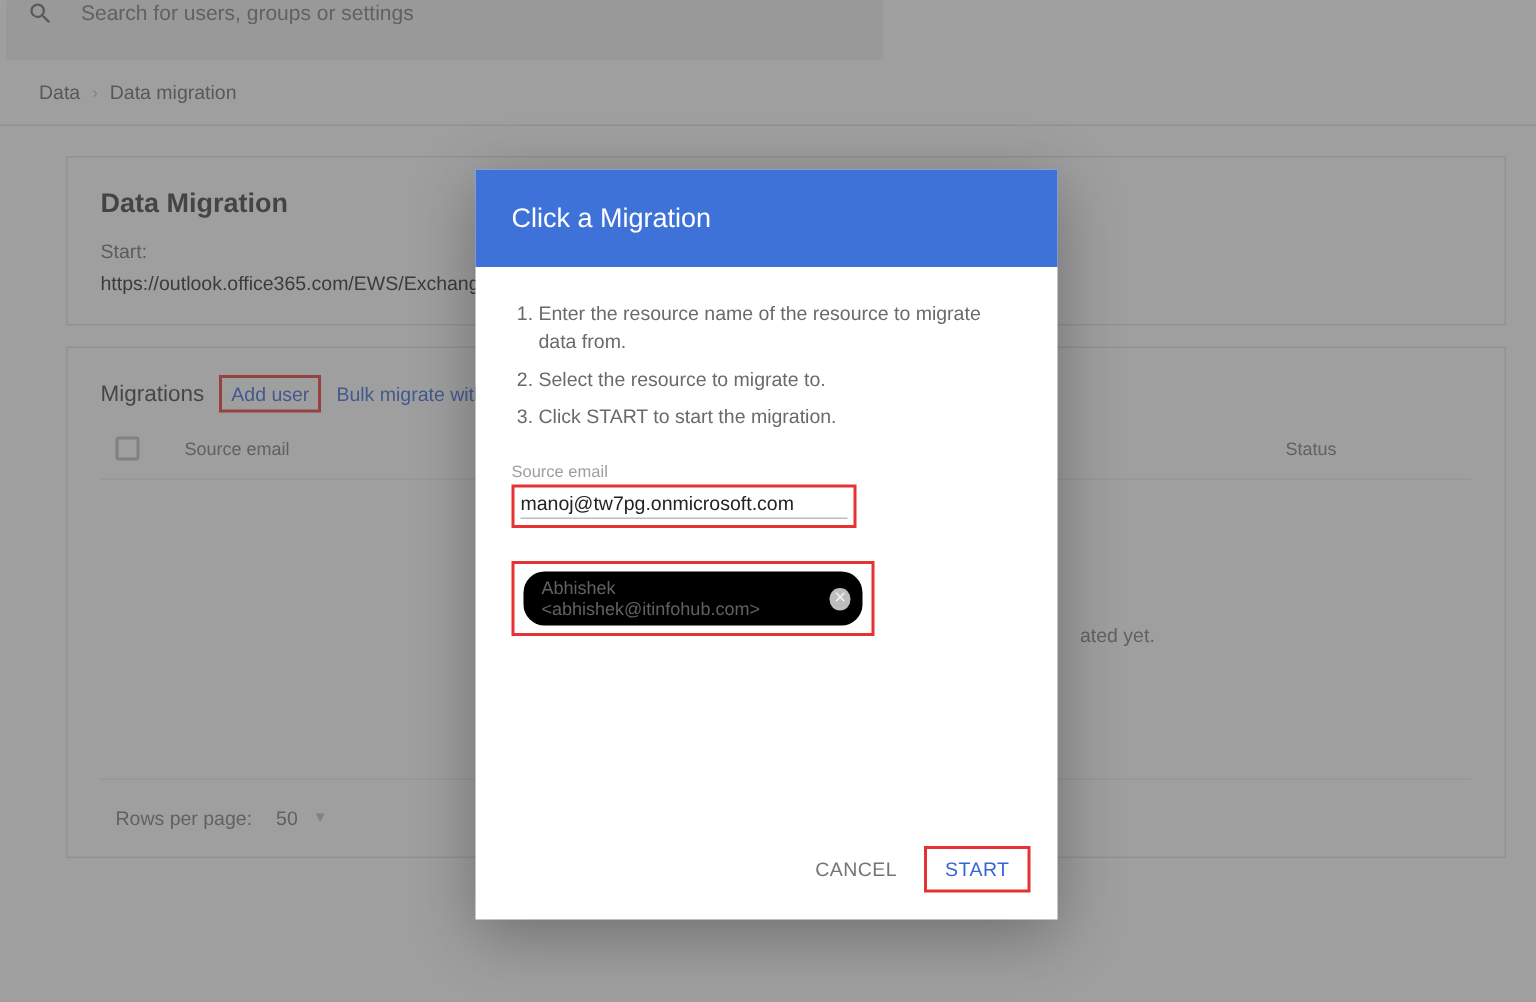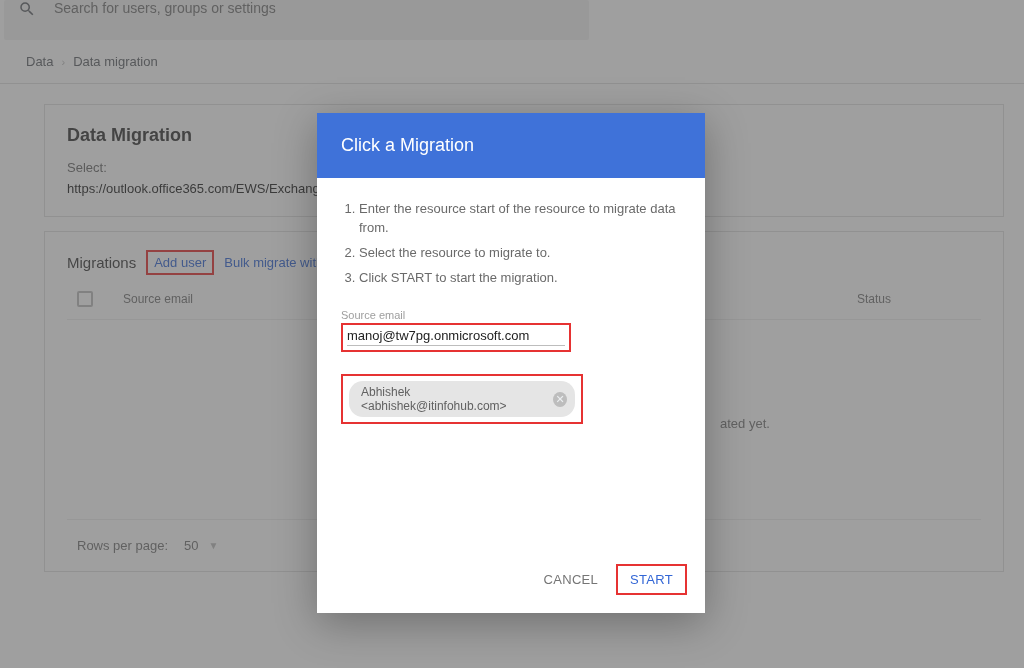--- a/index.html
+++ b/index.html
@@ -36,21 +36,21 @@
   
   .dialog { position: absolute; left: 317px; top: 113px; width: 388px; background: #fff; box-shadow: 0 10px 40px rgba(0,0,0,0.3); }
   .dlg-head { background: #3f72d9; color: #fff; padding: 22px 24px; font-size: 18px; font-weight: 500; }
   .dlg-body { padding: 22px 24px 10px 24px; font-size: 13px; color: #6a6a6a; }
   ol.steps { list-style: decimal; padding-left: 18px; }
   ol.steps li { margin-bottom: 6px; line-height: 1.45; }
   .field-label { font-size: 11px; color: #9e9e9e; margin-top: 22px; margin-bottom: 2px; }
   .field-wrap { border: 2px solid #e63232; padding: 1px 4px 4px 4px; width: 230px; }
   .field-input { border: none; border-bottom: 1px solid #bdbdbd; width: 100%; font-size: 13px; color: #222; padding: 2px 0; outline: none; background: transparent; }
   .chip-wrap { border: 2px solid #e63232; padding: 5px 6px; width: 242px; margin-top: 22px; }
-  .chip { display: inline-flex; align-items: center; background: #e5e5e5; border-radius: 14px; padding: 4px 8px 4px 12px; font-size: 12px; color: #616161; gap: 8px; }
+  .chip { display: inline-flex; align-items: center; background: #000000; border-radius: 14px; padding: 4px 8px 4px 12px; font-size: 12px; color: #616161; gap: 8px; }
   .chip-x { width: 15px; height: 15px; border-radius: 50%; background: #bdbdbd; color: #eceff1; font-size: 11px; display: inline-flex; align-items: center; justify-content: center; line-height: 1; }
   .dlg-foot { display: flex; justify-content: flex-end; align-items: center; gap: 8px; padding: 10px 18px 18px 0; margin-top: 120px; }
   .btn-txt { font-size: 13px; font-weight: 500; letter-spacing: 0.3px; cursor: pointer; padding: 8px 10px; }
   .btn-cancel { color: #757575; }
   .btn-start { color: #3367d6; border: 2px solid #e63232; padding: 6px 12px; }
 </style>
 </head>
 <body>
 
 <div class="page">
@@ -65,21 +65,21 @@
 
   <div class="crumbs">
     <span>Data</span>
     <span class="sep">›</span>
     <span>Data migration</span>
   </div>
 
   <div class="content">
     <div class="card">
       <div class="card-title">Data Migration</div>
-      <div class="src-label">Select:</div>
+      <div class="src-label">Start:</div>
       <div class="src-val">https://outlook.office365.com/EWS/Exchange.asm</div>
     </div>
 
     <div class="card" style="padding:18px 22px 0 22px">
       <div class="mig-header">
         <span class="mig-title">Migrations</span>
         <span class="link-btn redbox">Add user</span>
         <span class="link-btn">Bulk migrate with C</span>
       </div>
       <div class="tbl-head">
@@ -98,21 +98,21 @@
     </div>
   </div>
 </div>
 
 <div class="scrim"></div>
 
 <div class="dialog">
   <div class="dlg-head">Click a Migration</div>
   <div class="dlg-body">
     <ol class="steps">
-      <li>Enter the resource start of the resource to migrate data from.</li>
+      <li>Enter the resource name of the resource to migrate data from.</li>
       <li>Select the resource to migrate to.</li>
       <li>Click START to start the migration.</li>
     </ol>
 
     <div class="field-label">Source email</div>
     <div class="field-wrap">
       <input class="field-input" type="text" value="manoj@tw7pg.onmicrosoft.com" style="">
     </div>
 
     <div class="chip-wrap">

